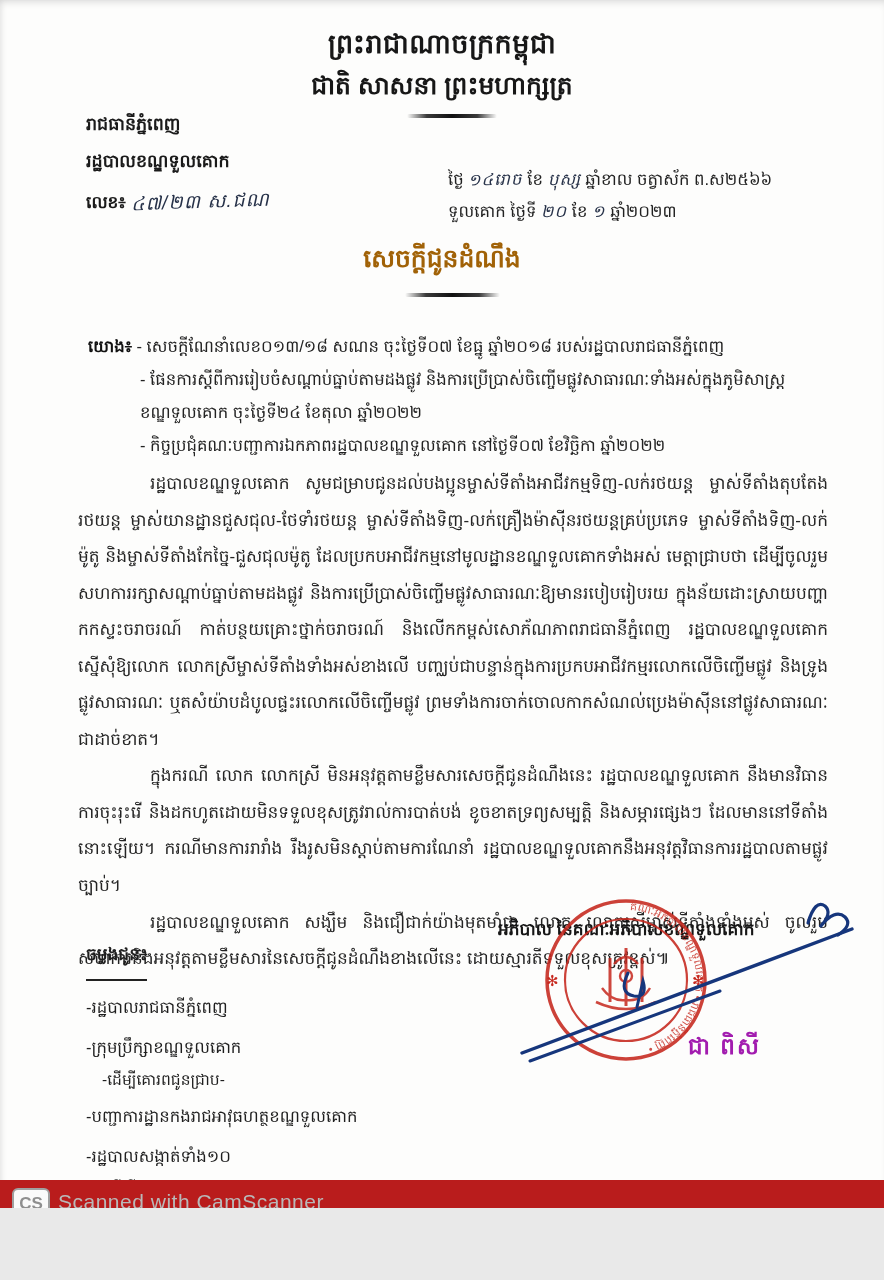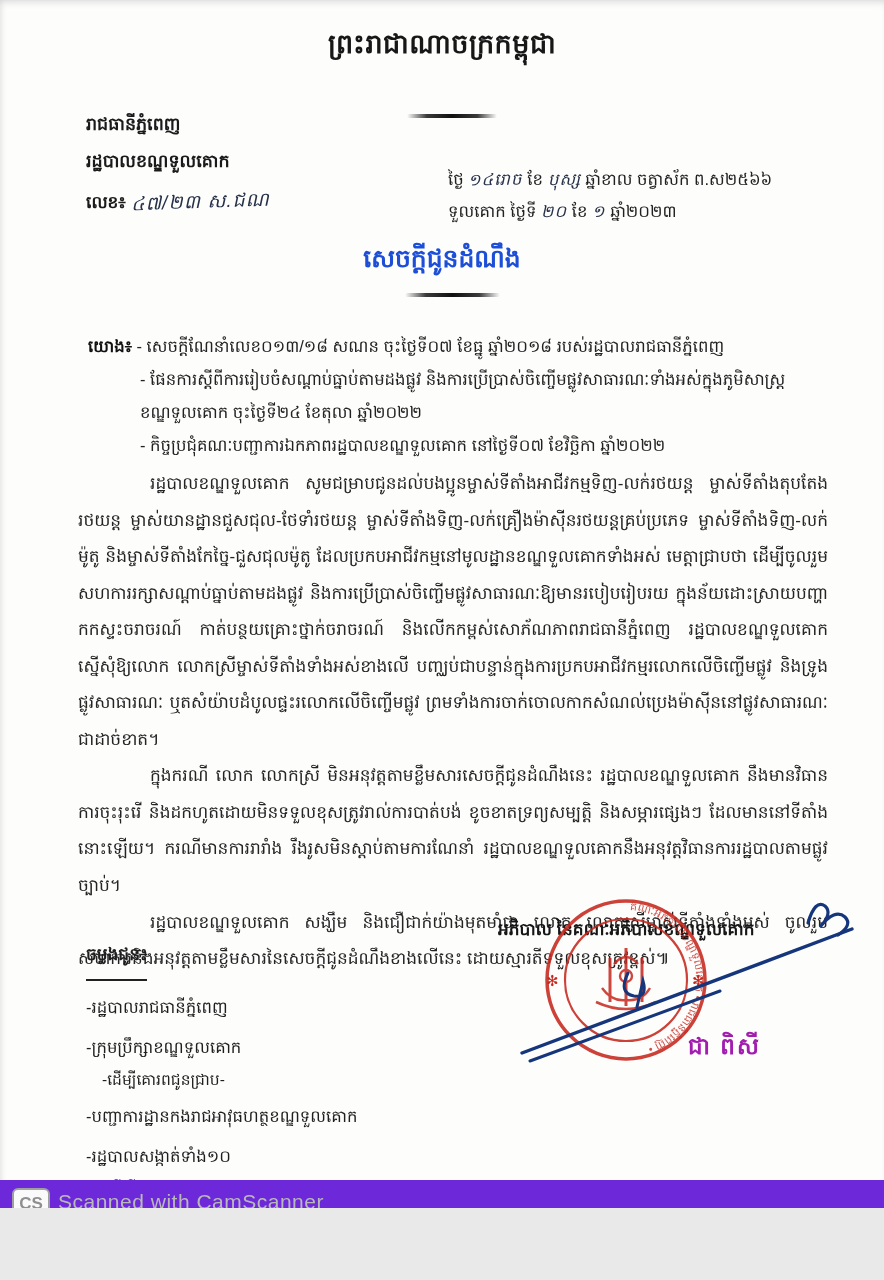--- a/index.html
+++ b/index.html
@@ -20,52 +20,53 @@
   .orn-header{top:114px;left:407px;width:90px;}
   
   .issuer{top:106px;left:86px;font-weight:700;font-size:17.5px;line-height:2.1;color:#1a1a1a;}
   .numline{font-weight:700;font-size:17px;margin-top:2px;}
   .hw{font-style:italic;color:#273249;font-weight:400;letter-spacing:1px;display:inline-block;transform:rotate(-2deg);}
   .hw-big{font-size:19px;}
   
   .dateline{top:163px;left:448px;width:410px;font-size:16.5px;line-height:1.95;color:#222;}
   .dateline .hw{transform:rotate(-1deg);}
   
-  .doc-title{top:243px;left:0;width:100%;text-align:center;font-weight:700;font-size:25px;color:#1d4ed8;}
+  .doc-title{top:243px;left:0;width:100%;text-align:center;font-weight:700;font-size:25px;color:#a16207;}
   .orn-title{top:293px;left:405px;width:95px;}
   
   .refs{top:330px;left:88px;width:762px;font-size:16.5px;line-height:2.0;color:#222;}
   .refs .lbl{font-weight:700;color:#111;}
   .refs .item{padding-left:52px;text-indent:0;}
   .refs .first{display:inline;}
   
   .body-block{top:466px;left:78px;width:750px;font-size:17px;line-height:2.15;text-align:justify;color:#242424;}
   .body-block p{margin:0;text-indent:72px;}
   
   .sig-title{top:918px;left:498px;width:340px;font-weight:700;font-size:17px;color:#161616;white-space:nowrap;}
   .signer-name{top:1032px;left:688px;font-weight:700;font-size:23px;color:#a21caf;letter-spacing:2px;}
   
   .cc{top:946px;left:86px;font-size:16.5px;line-height:1.0;color:#1f1f1f;}
   .cc .lbl{font-weight:700;font-size:17px;border-bottom:2px solid #222;padding-bottom:16px;display:inline-block;margin-bottom:12px;}
   .cc .item{font-weight:400;margin-bottom:11px;line-height:1.75;}
   .cc .sub{padding-left:16px;margin-top:-7px;margin-bottom:9px;font-size:15.5px;}
   
-  .cs-bar{top:1180px;left:0;width:100%;height:40px;background:#6d28d9;}
+  .cs-bar{top:1180px;left:0;width:100%;height:40px;background:#b91c1c;}
   .cs-badge{position:absolute;top:8px;left:12px;width:34px;height:28px;border:2px solid #a0a0a0;border-radius:6px;background:#fafafa;color:#8f8f8f;font-weight:700;font-size:17px;display:flex;align-items:center;justify-content:center;box-shadow:0 2px 0 #c7c7c7;}
   .cs-label{position:absolute;top:10px;left:58px;font-size:21px;color:#b9b9b9;letter-spacing:.5px;}
   .bottom-strip{top:1268px;left:0;width:100%;height:12px;background:#93a5b1;}
   svg{display:block;}
 </style>
 </head>
 <body>
 
 <div class="page">
 
   <div class="abs kingdom kh">
     <div class="l1">ព្រះរាជាណាចក្រកម្ពុជា</div>
+    <div class="l2">ជាតិ សាសនា ព្រះមហាក្សត្រ</div>
   </div>
   <div class="abs orn orn-header"></div>
 
   <div class="abs issuer kh">
     <div>រាជធានីភ្នំពេញ</div>
     <div>រដ្ឋបាលខណ្ឌទួលគោក</div>
     <div class="numline">
       <span>លេខ៖</span>
       <span class="hw hw-big">៤៧/២៣ ស.ជណ</span>
     </div>

